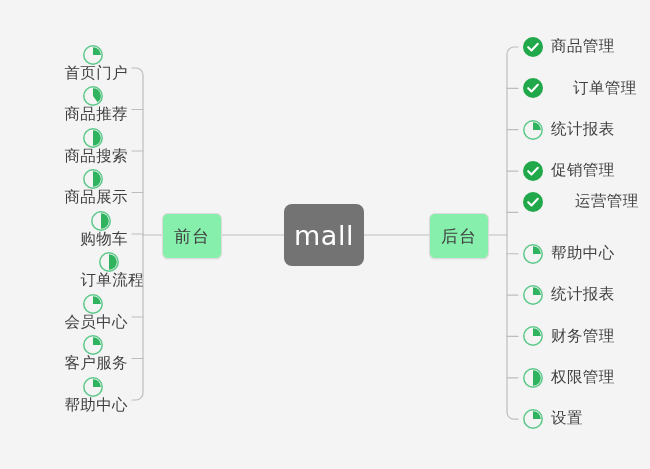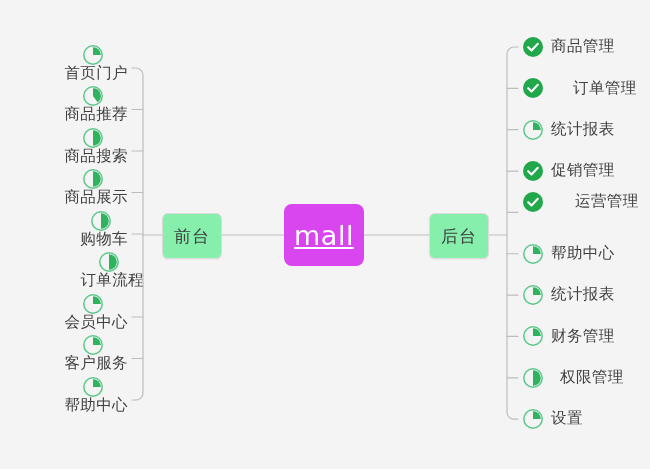--- a/index.html
+++ b/index.html
@@ -109,21 +109,21 @@
       <path d="M 507 88.35 H 518" fill="none" stroke="#bdbdbd" stroke-width="1.2" stroke-linecap="round"></path>
       <path d="M 507 129.7 H 518" fill="none" stroke="#bdbdbd" stroke-width="1.2" stroke-linecap="round"></path>
       <path d="M 507 171.05 H 518" fill="none" stroke="#bdbdbd" stroke-width="1.2" stroke-linecap="round"></path>
       <path d="M 507 212.4 H 518" fill="none" stroke="#bdbdbd" stroke-width="1.2" stroke-linecap="round"></path>
       <path d="M 507 253.75 H 518" fill="none" stroke="#bdbdbd" stroke-width="1.2" stroke-linecap="round"></path>
       <path d="M 507 295.1 H 518" fill="none" stroke="#bdbdbd" stroke-width="1.2" stroke-linecap="round"></path>
       <path d="M 507 336.45 H 518" fill="none" stroke="#bdbdbd" stroke-width="1.2" stroke-linecap="round"></path>
       <path d="M 507 377.8 H 518" fill="none" stroke="#bdbdbd" stroke-width="1.2" stroke-linecap="round"></path>
     </svg>
   <div id="nodes">
-      <div class="root-box" style="left: 284px; top: 204px; width: 80px; height: 62px; background: #d946ef; color: rgb(255, 255, 255); text-decoration: underline;">
+      <div class="root-box" style="left: 284px; top: 204px; width: 80px; height: 62px; background: #737373; color: rgb(255, 255, 255);">
         <span>mall</span>
       </div>
       <div class="node-box" style="left: 162px; top: 213px; width: 58px; height: 44px;">
         <span>前台</span>
       </div>
       <div class="leaf left" style="top: 55px; right: 522px;">
         <span class="leaf-icon">
           <svg width="22" height="22" viewBox="0 0 22 22">
     <circle cx="11" cy="11" r="9.2" fill="none" stroke="#5cc98a" stroke-width="1.5"></circle>
     <path d="M 11 11 L 11 3.2 A 7.8 7.8 0 0 1 18.80 11.00 Z" fill="#2fb35f"></path>
@@ -271,21 +271,21 @@
       </div>
       <div class="leaf right" style="top: 323.45px; left: 522px;">
         <span class="leaf-icon">
           <svg width="22" height="22" viewBox="0 0 22 22">
     <circle cx="11" cy="11" r="9.2" fill="none" stroke="#5cc98a" stroke-width="1.5"></circle>
     <path d="M 11 11 L 11 3.2 A 7.8 7.8 0 0 1 18.80 11.00 Z" fill="#2fb35f"></path>
   </svg>
         </span>
         <span class="leaf-label">财务管理</span>
       </div>
-      <div class="leaf right" style="top: 364.8px; left: 522px; gap: 9px;">
+      <div class="leaf right" style="top: 364.8px; left: 522px;">
         <span class="leaf-icon">
           <svg width="22" height="22" viewBox="0 0 22 22">
     <circle cx="11" cy="11" r="9.2" fill="none" stroke="#5cc98a" stroke-width="1.5"></circle>
     <path d="M 11 11 L 11 3.2 A 7.8 7.8 0 0 1 11.00 18.80 Z" fill="#2fb35f"></path>
   </svg>
         </span>
         <span class="leaf-label">权限管理</span>
       </div>
       <div class="leaf right" style="top: 406.15px; left: 522px;">
         <span class="leaf-icon">

